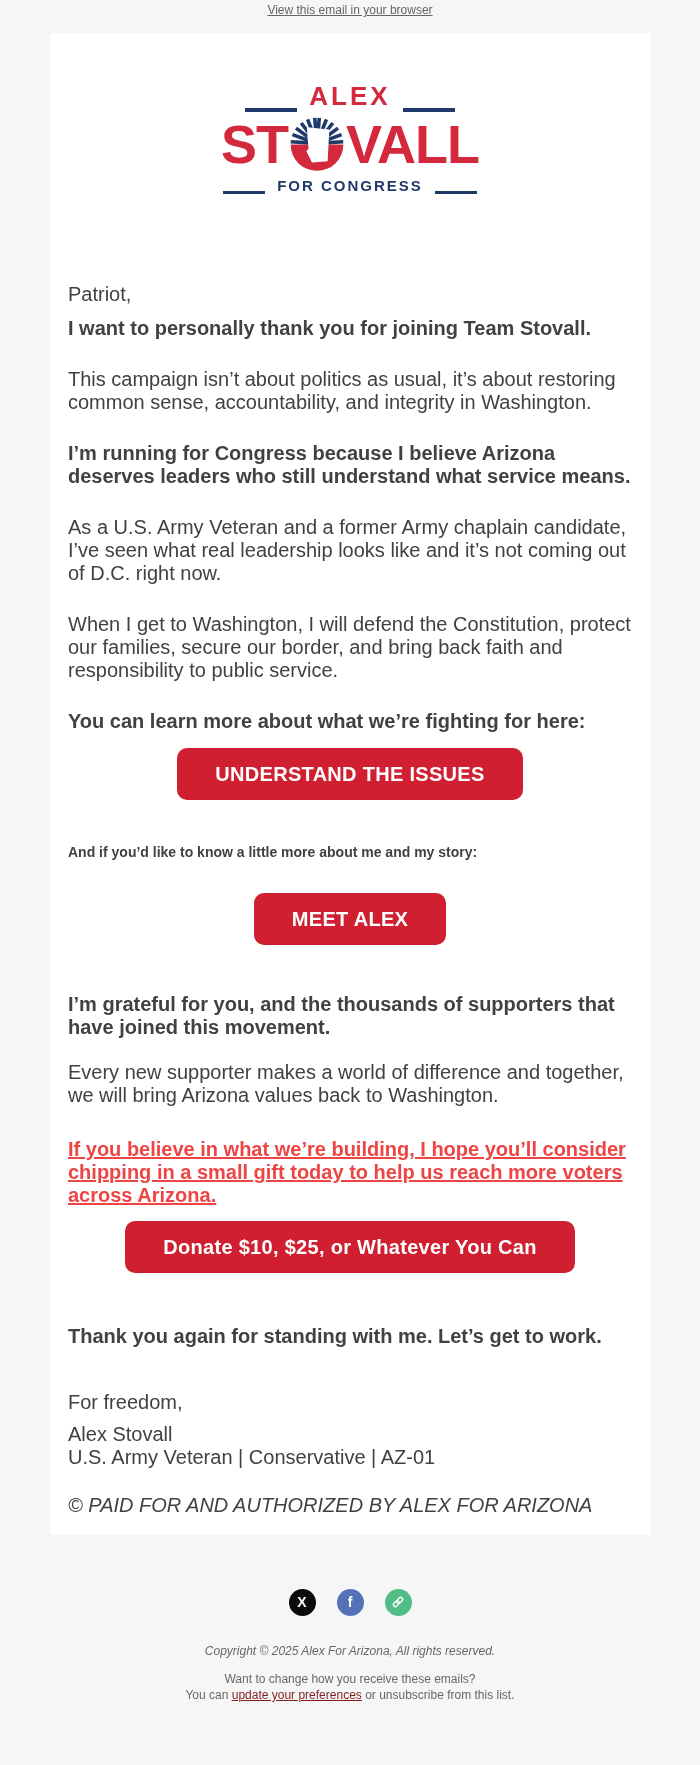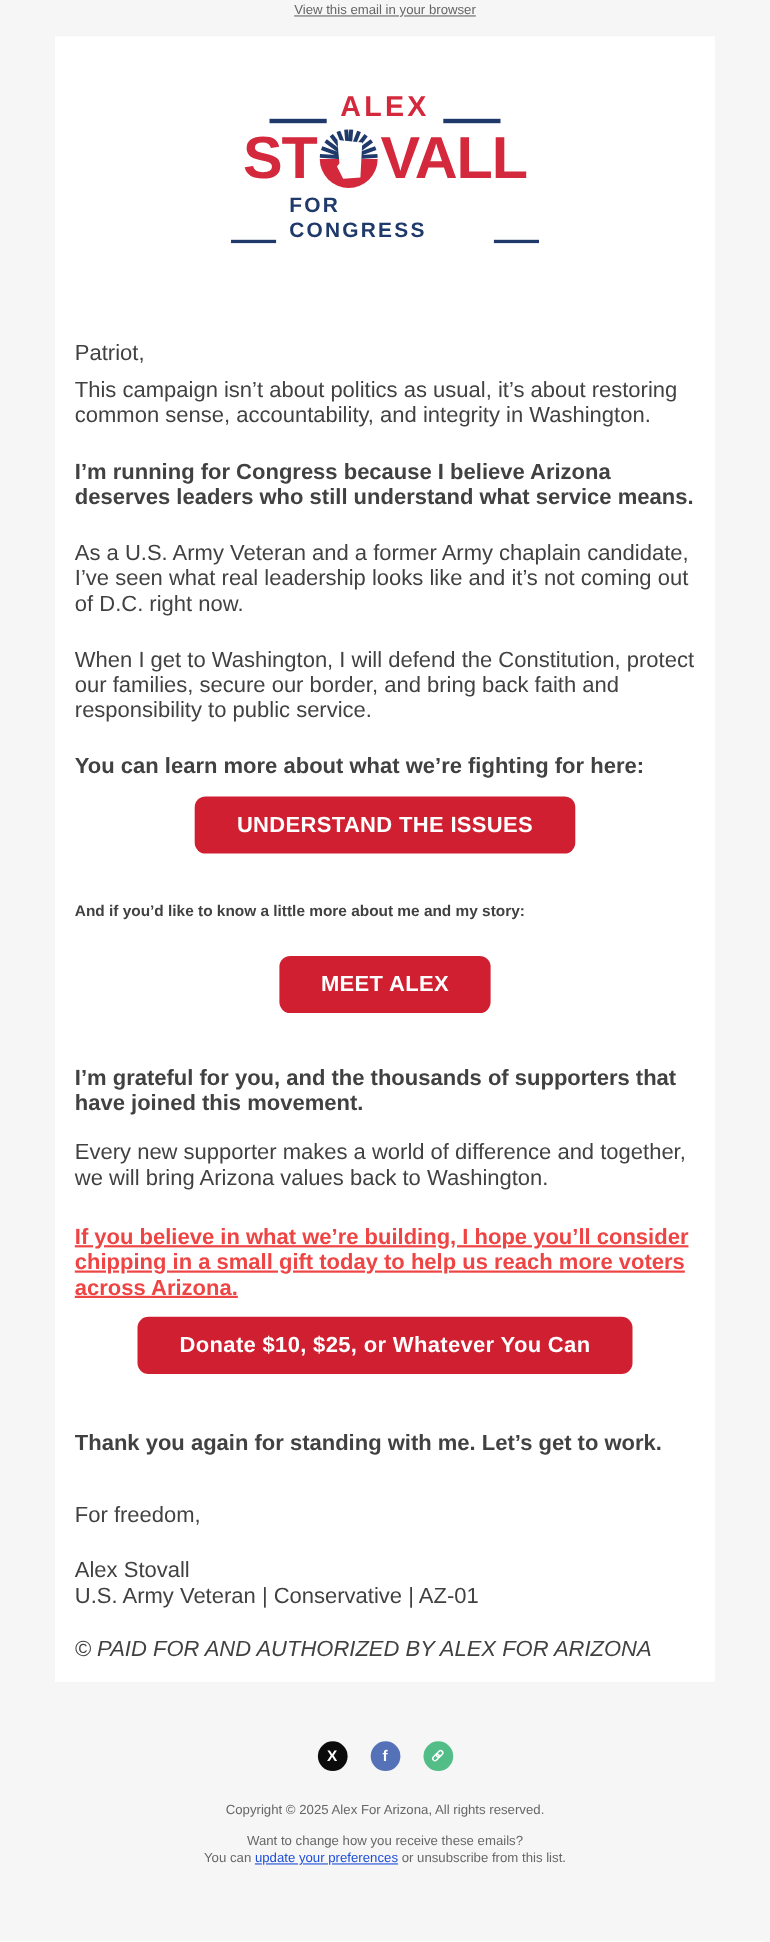--- a/index.html
+++ b/index.html
@@ -36,21 +36,21 @@
   }
   .logo-name {
     display: flex; align-items: center; justify-content: center;
     margin: 1px 0 2px;
   }
   .logo-name-part {
     color: #d4293c; font-weight: bold; font-size: 54px; letter-spacing: -1px;
   }
   .logo-o { width: 56px; height: 56px; margin: 0 1px; }
   .logo-congress {
-    color: #1f3a6a; font-weight: bold; font-size: 19px; letter-spacing: 2px;
+    color: #1f3a6a; font-weight: bold; font-size: 15px; letter-spacing: 2px;
   }
   
   .content { padding: 0 3px; color: #414141; }
   .content p { font-size: 20px; line-height: 23px; margin: 0 0 28px; }
   p.greeting { margin-bottom: 11px; }
   .b { font-weight: bold; }
   p.learn-more { margin-bottom: 15px; }
   p.story-line { font-size: 14px; line-height: 20px; margin-bottom: 31px; text-align: left; }
   p.grateful { margin-bottom: 22px; }
   p.supporter { margin-bottom: 31px; }
@@ -69,21 +69,21 @@
     line-height: 52px;
     padding: 0 38px;
     border-radius: 10px;
     cursor: pointer;
     white-space: nowrap;
   }
   .btn-row.issues { margin-bottom: 42px; }
   .btn-row.meet { margin-bottom: 48px; }
   .btn-row.donate { margin-bottom: 52px; }
   p.thanks-close { margin-bottom: 43px; }
-  p.signoff { margin-bottom: 27px; }
+  p.signoff { margin-bottom: 9px; }
   p.signature { margin-bottom: 25px; }
   p.disclaimer { font-style: italic; margin-bottom: 0; }
   
   .footer { text-align: center; }
   .social-row {
     margin-top: 53px;
     display: flex; justify-content: center; align-items: center; gap: 21px;
     height: 28px;
   }
   .social-circle {
@@ -92,28 +92,28 @@
     cursor: pointer;
     color: #ffffff;
   }
   .social-circle.x { background: #0b0b0b; }
   .social-circle.facebook { background: #5572b9; }
   .social-circle.website { background: #52bd86; }
   .social-glyph { font-size: 14px; font-weight: bold; line-height: 1; }
   .footer-copy {
     margin-top: 27px;
     font-size: 12px; line-height: 16px;
-    color: #676767; 
+    color: #676767; font-style: italic;
   }
   .footer-prefs {
     margin-top: 12px;
     font-size: 12px; line-height: 16px;
     color: #676767;
   }
-  .footer-link { text-decoration: underline; cursor: pointer; color: #1d4ed8; }
+  .footer-link { text-decoration: underline; cursor: pointer; color: #7f1d1d; }
 </style>
 </head>
 <body>
 
 <div class="page">
 
   <div class="preheader">
     <span class="view-link">View this email in your browser</span>
   </div>
 
@@ -149,20 +149,21 @@
       </div>
       <div class="logo-row-bottom">
         <div class="logo-bar bottom"></div>
         <div class="logo-congress">FOR CONGRESS</div>
         <div class="logo-bar bottom"></div>
       </div>
     </div>
 
     <div class="content">
       <p class="greeting">Patriot,</p>
+      <p class="b">I want to personally thank you for joining Team Stovall.</p>
       <p>This campaign isn’t about politics as usual, it’s about restoring common sense, accountability, and integrity in Washington.</p>
       <p class="b">I’m running for Congress because I believe Arizona deserves leaders who still understand what service means.</p>
       <p>As a U.S. Army Veteran and a former Army chaplain candidate, I’ve seen what real leadership looks like and it’s not coming out of D.C. right now.</p>
       <p>When I get to Washington, I will defend the Constitution, protect our families, secure our border, and bring back faith and responsibility to public service.</p>
       <p class="b learn-more">You can learn more about what we’re fighting for here:</p>
 
       <div class="btn-row issues">
         <span class="btn">UNDERSTAND THE ISSUES</span>
       </div>
 

